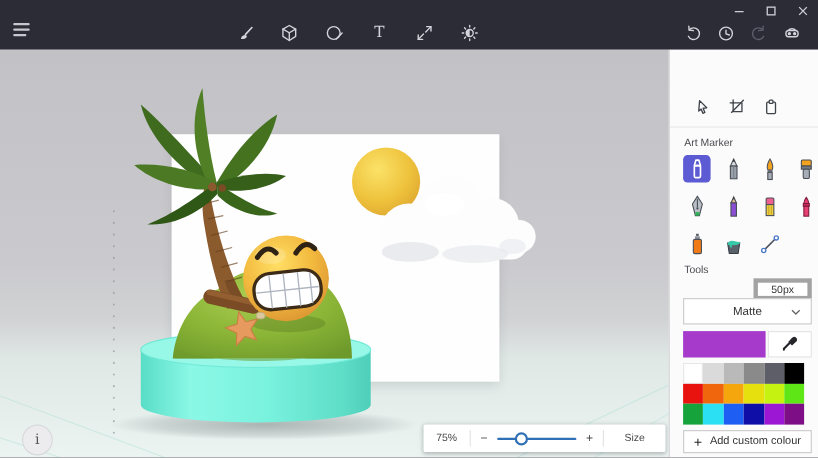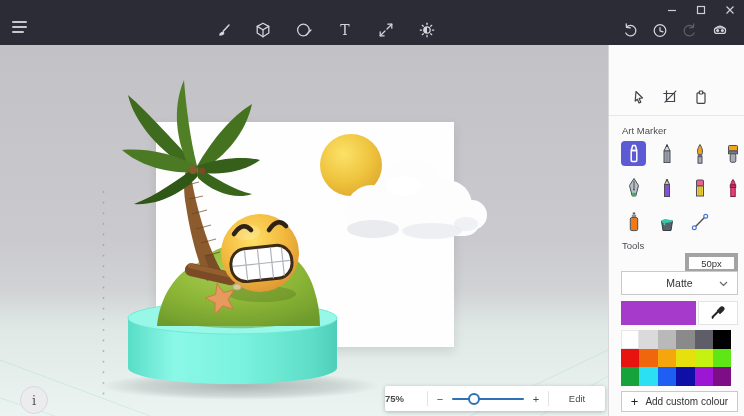--- a/index.html
+++ b/index.html
@@ -56,21 +56,21 @@
   .palette { position:absolute; left:12px; top:285px; display:grid; grid-template-columns:repeat(6,18.4px); grid-auto-rows:18.5px; }
   .pcell { width:18.4px; height:18.5px; cursor:pointer; }
   .add-custom { position:absolute; left:12px; top:346px; width:117px; height:21px; background:#fff;
     border:1px solid #c9c9cc; display:flex; align-items:center; justify-content:center; gap:7px;
     font-size:10px; color:#333; cursor:pointer; }
   .plus { font-size:13px; color:#222; line-height:10px; font-weight:400; }
 
   
   .zoombar { position:absolute; left:385px; top:341px; width:220px; height:25px; background:#fff;
     border-radius:2px; box-shadow:0 1px 4px rgba(40,40,50,.3); display:flex; align-items:center; z-index:20; }
-  .zb-val { width:42px; text-align:left; font-size:9.5px; color:#4a4a4a;font-weight:bold; }
+  .zb-val { width:42px; text-align:center; font-size:9.5px; color:#4a4a4a; }
   .zb-sep { width:1px; height:15px; background:#e2e2e4; }
   .zb-btn { width:24px; text-align:center; font-size:11px; color:#4a4a4a; cursor:pointer; }
   .zb-slider { position:relative; width:72px; height:25px; cursor:pointer; }
   .zb-track { position:absolute; left:0; top:11.5px; width:100%; height:2.5px; background:#2f6fb5; border-radius:2px; }
   .zb-thumb { position:absolute; top:6.5px; width:12px; height:12px; border-radius:50%;
     background:#fff; border:2px solid #2f6fb5; }
   .zb-edit { flex:1; text-align:center; font-size:9.5px; color:#4a4a4a; cursor:pointer; }
   .info-btn { position:absolute; left:20px; top:341px; width:28px; height:28px; border-radius:50%;
     background:#ececee; border:1px solid #d9d9db; color:#555; font-family:"DejaVu Serif", serif;
     font-size:13px; display:flex; align-items:center; justify-content:center; z-index:20; cursor:pointer; }
@@ -212,21 +212,21 @@
     <div class="zoombar">
       <div class="zb-val">75%</div>
       <div class="zb-sep"></div>
       <div class="zb-btn">−</div>
       <div class="zb-slider">
         <div class="zb-track"></div>
         <div class="zb-thumb" id="zoomThumb" style="left: calc(31% - 6px);"></div>
       </div>
       <div class="zb-btn">+</div>
       <div class="zb-sep"></div>
-      <div class="zb-edit">Edit</div>
+      <div class="zb-edit">Size</div>
     </div>
 
     <div class="info-btn">i</div>
   </div>
 
   <div class="topbar">
     <div class="winctrls">
       <div class="winbtn">
         <svg width="10" height="10">
             <line x1="1" y1="5.5" x2="9" y2="5.5" stroke="#ccced6" stroke-width="1.2"></line>

